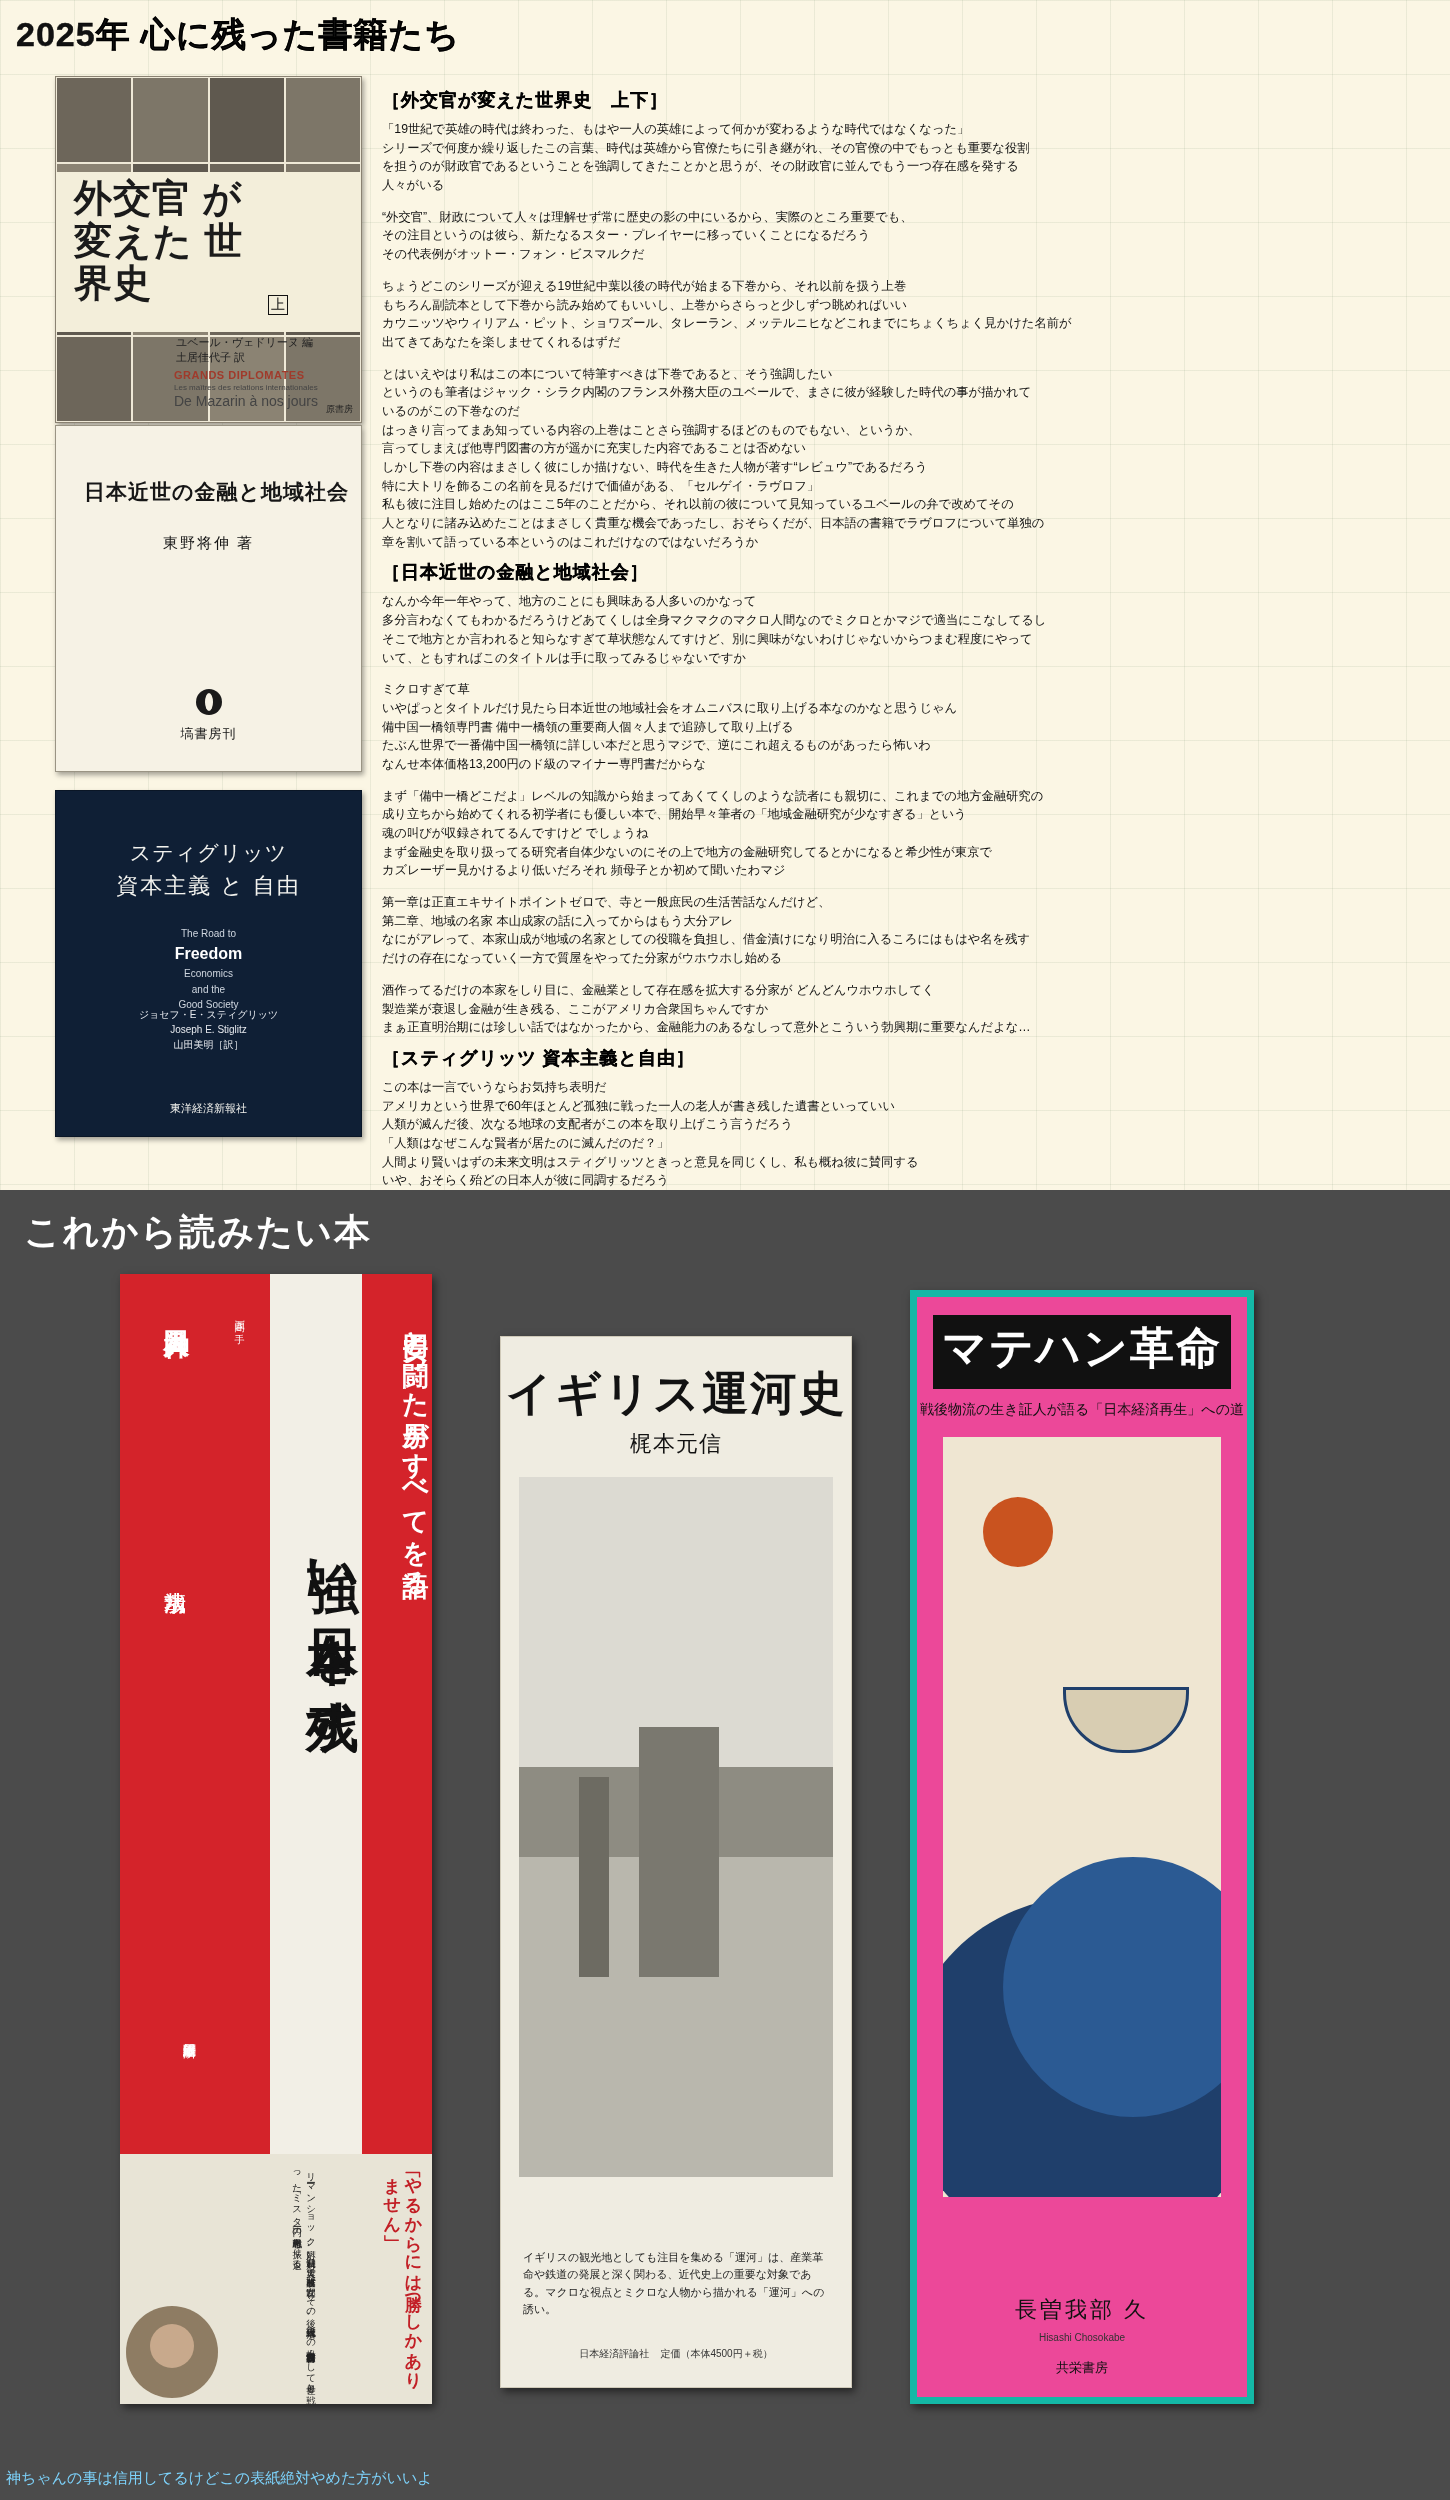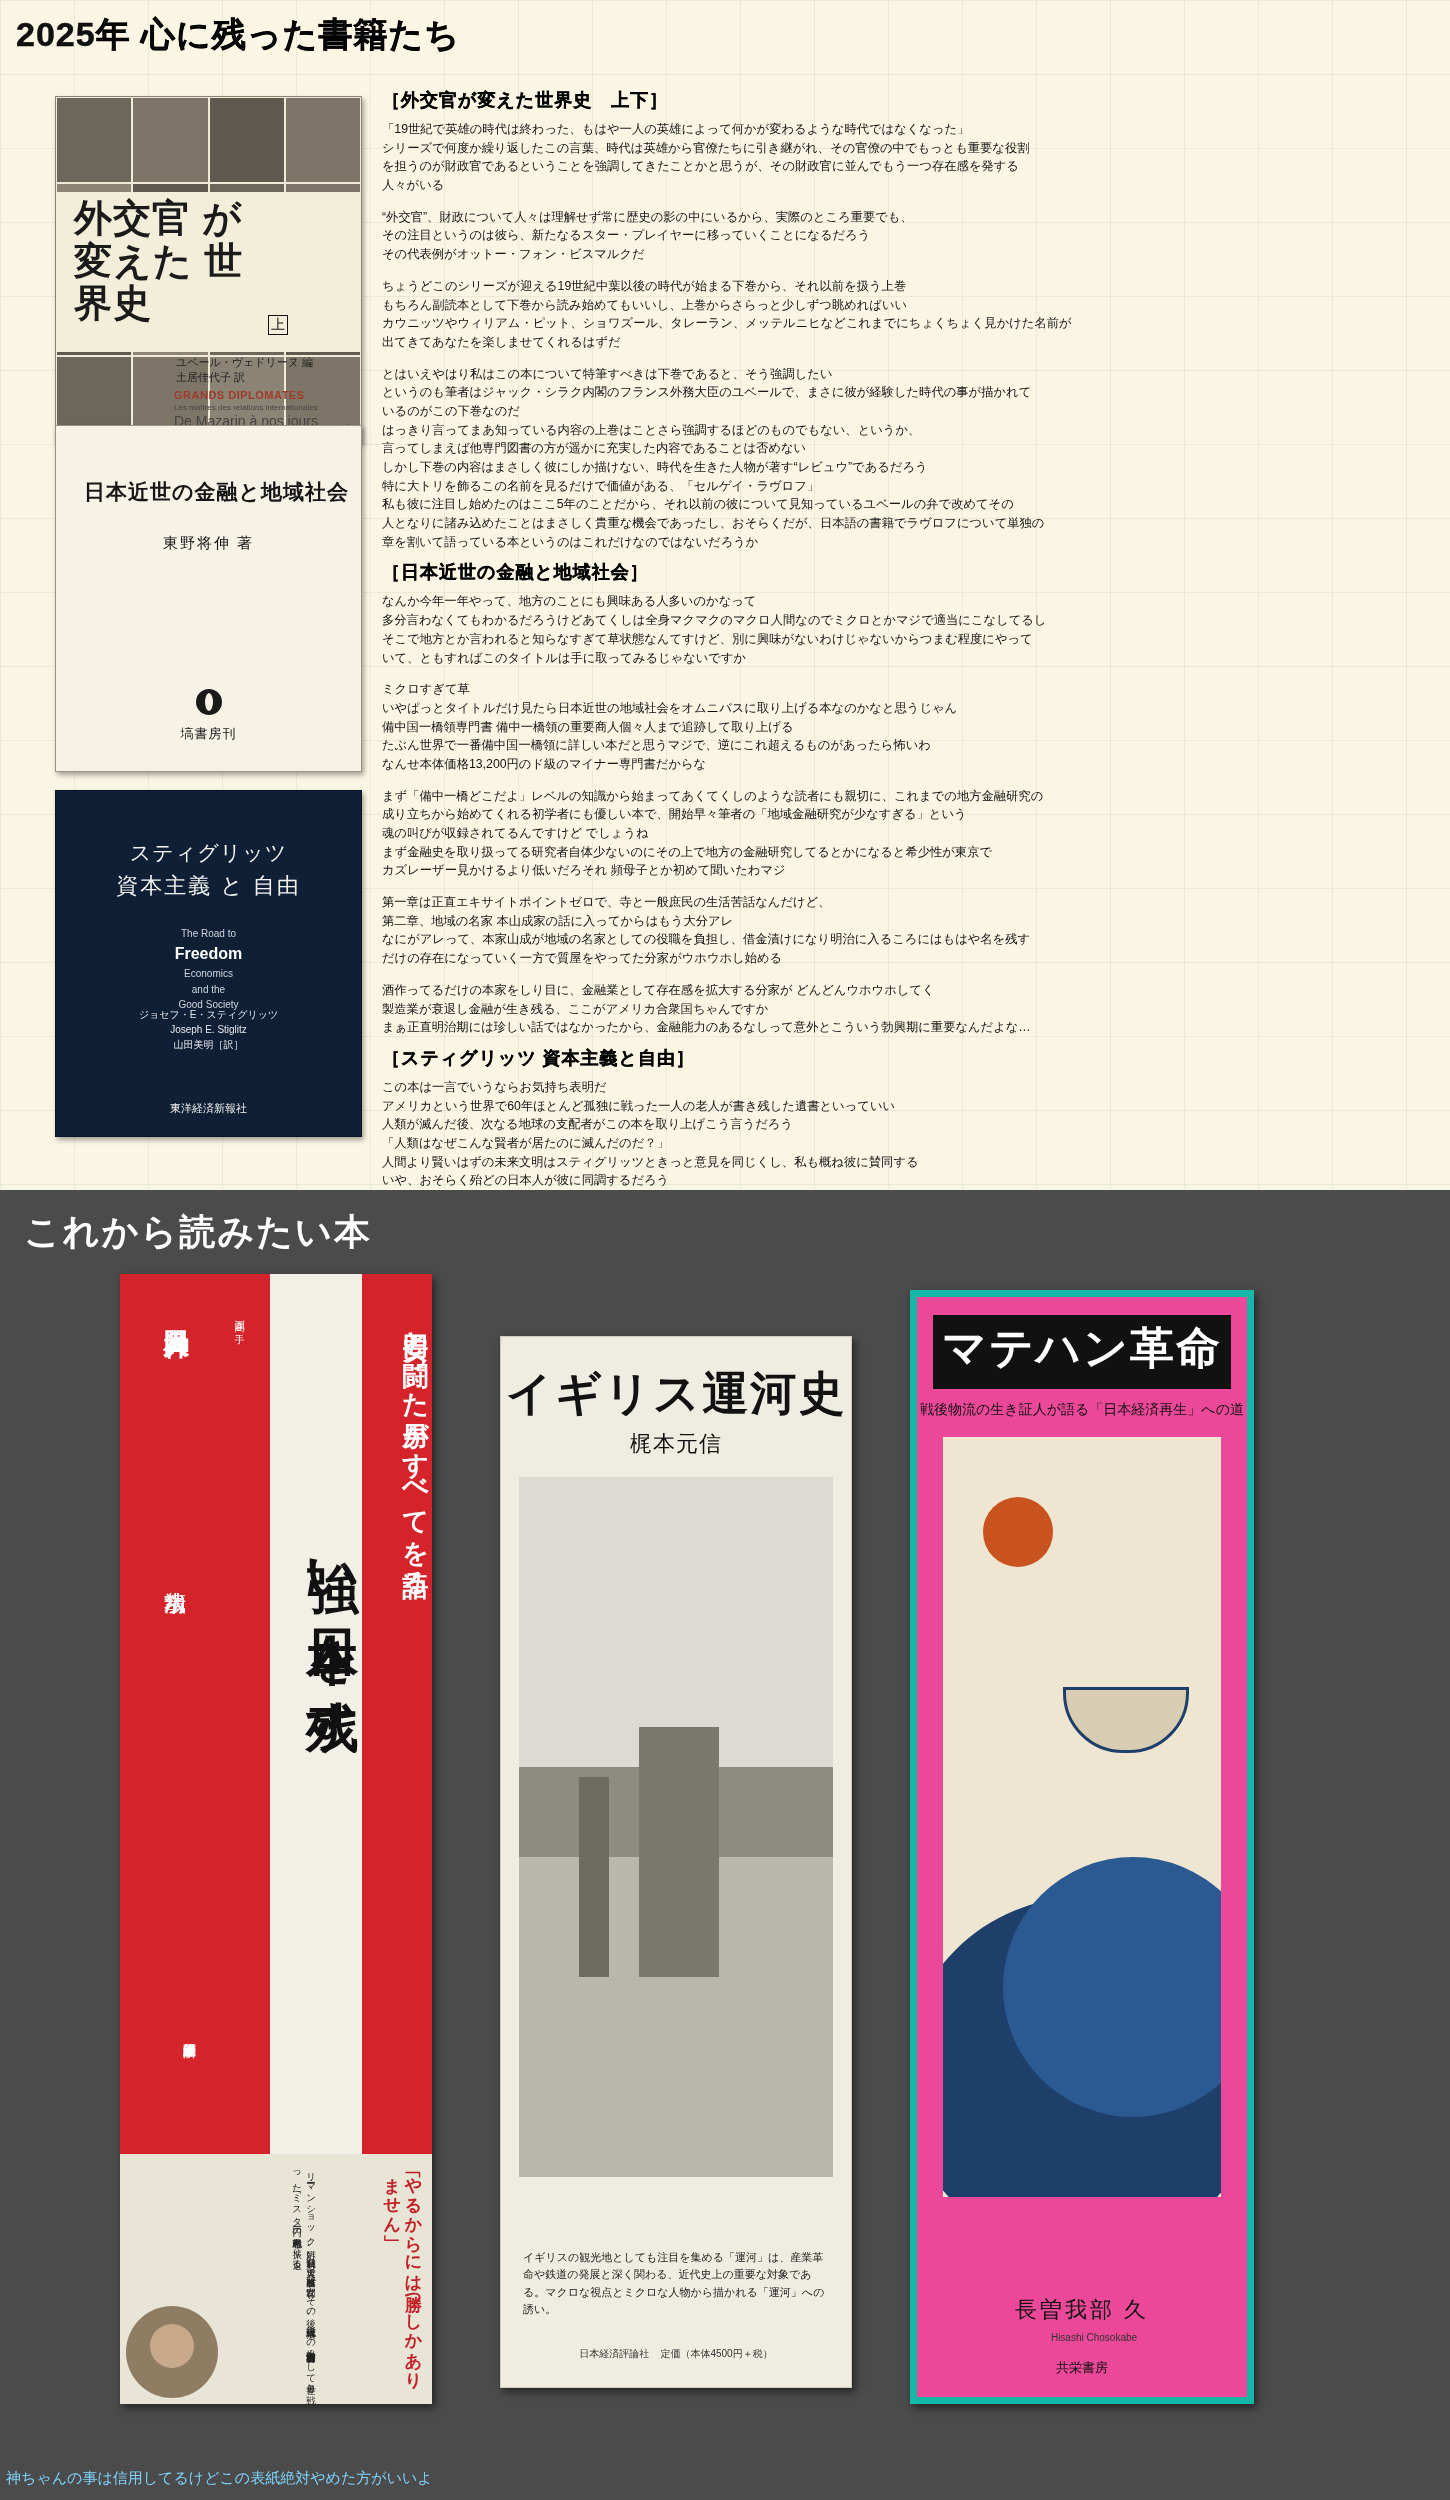--- a/index.html
+++ b/index.html
@@ -21,21 +21,21 @@
   }
   .page-title{
     position:absolute;left:16px;top:12px;
     font-size:34px;font-weight:bold;color:#111;
     letter-spacing:1px;
     -webkit-text-stroke:0.4px #000;
   }
   
   .cover{position:absolute;box-shadow:2px 3px 5px rgba(0,0,0,.35);}
   
-  #cover1{left:55px;top:76px;width:305px;height:345px;background:#fdba74;border:1px solid #8a8272;overflow:hidden;margin-top:20px;}
+  #cover1{left:55px;top:76px;width:305px;height:345px;background:#fdba74;border:1px solid #8a8272;overflow:hidden;}
   #cover1 .portraits{position:absolute;left:0;top:0;width:305px;height:345px;display:grid;grid-template-columns:repeat(4,1fr);grid-template-rows:repeat(4,1fr);}
   #cover1 .portraits div{background:#6d665a;border:1px solid #efe9d7;}
   #cover1 .portraits div:nth-child(2n){background:#7d7668;}
   #cover1 .portraits div:nth-child(3n){background:#5f594f;}
   #cover1 .portraits div:nth-child(5n){background:#8b8373;}
   #cover1 .band{position:absolute;left:0;top:95px;width:305px;height:160px;background:#f3eeda;}
   #cover1 .bigtitle{position:absolute;left:18px;top:100px;width:180px;color:#1b1b1b;font-size:38px;font-weight:bold;line-height:1.12;letter-spacing:1px;}
   #cover1 .sub1{position:absolute;left:120px;top:258px;font-size:11px;color:#222;}
   #cover1 .sub2{position:absolute;left:120px;top:273px;font-size:11px;color:#222;}
   #cover1 .vol{position:absolute;left:212px;top:218px;font-size:14px;color:#111;border:1px solid #111;padding:0 2px;}
@@ -110,21 +110,21 @@
   #bc3{left:910px;top:100px;width:330px;height:1100px;background:#ec4899;border:7px solid #14b8a6;}
   #bc3 .tband{position:absolute;left:16px;top:18px;width:298px;height:74px;background:#111;}
   #bc3 .t{position:absolute;left:16px;top:22px;width:298px;text-align:center;font-size:44px;font-weight:bold;color:#fff;letter-spacing:2px;}
   #bc3 .s{position:absolute;left:0;top:104px;width:330px;text-align:center;font-size:14px;color:#111;}
   #bc3 .art{position:absolute;left:26px;top:140px;width:278px;height:760px;background:#efe6d2;overflow:hidden;}
   #bc3 .art .wave{position:absolute;left:-40px;bottom:-60px;width:360px;height:360px;border-radius:50%;background:#1f3f6b;}
   #bc3 .art .wave2{position:absolute;left:60px;bottom:80px;width:260px;height:260px;border-radius:50%;background:#2b5a93;}
   #bc3 .art .boat{position:absolute;left:120px;top:250px;width:120px;height:60px;background:#d8cdb2;border-radius:0 0 60px 60px;border:3px solid #1f3f6b;}
   #bc3 .art .sun{position:absolute;left:40px;top:60px;width:70px;height:70px;border-radius:50%;background:#c9531f;}
   #bc3 .au{position:absolute;left:0;bottom:72px;width:330px;text-align:center;font-size:22px;color:#111;letter-spacing:3px;}
-  #bc3 .aur{position:absolute;left:12px;bottom:54px;width:330px;text-align:center;font-size:10px;color:#333;}
+  #bc3 .aur{position:absolute;left:0;bottom:54px;width:330px;text-align:center;font-size:10px;color:#333;}
   #bc3 .pub{position:absolute;left:0;bottom:20px;width:330px;text-align:center;font-size:13px;color:#111;}
 </style>
 </head>
 <body>
 
 <div class="grid-bg"></div>
 
 <div class="page-title">2025年 心に残った書籍たち</div>
 
 <div class="cover" id="cover1">

